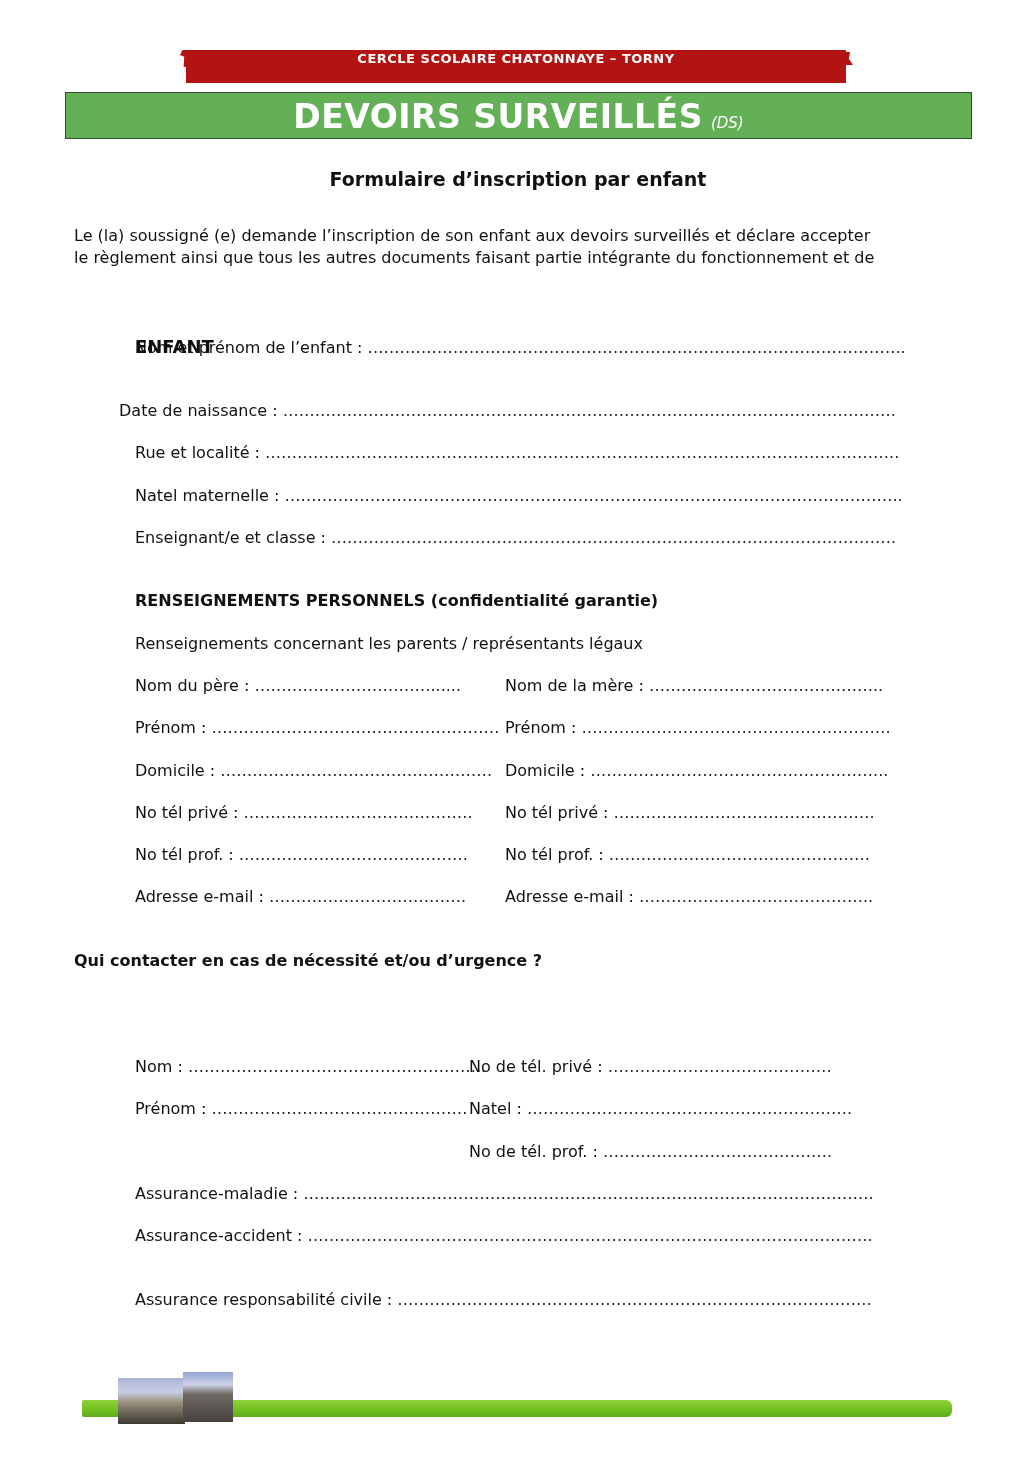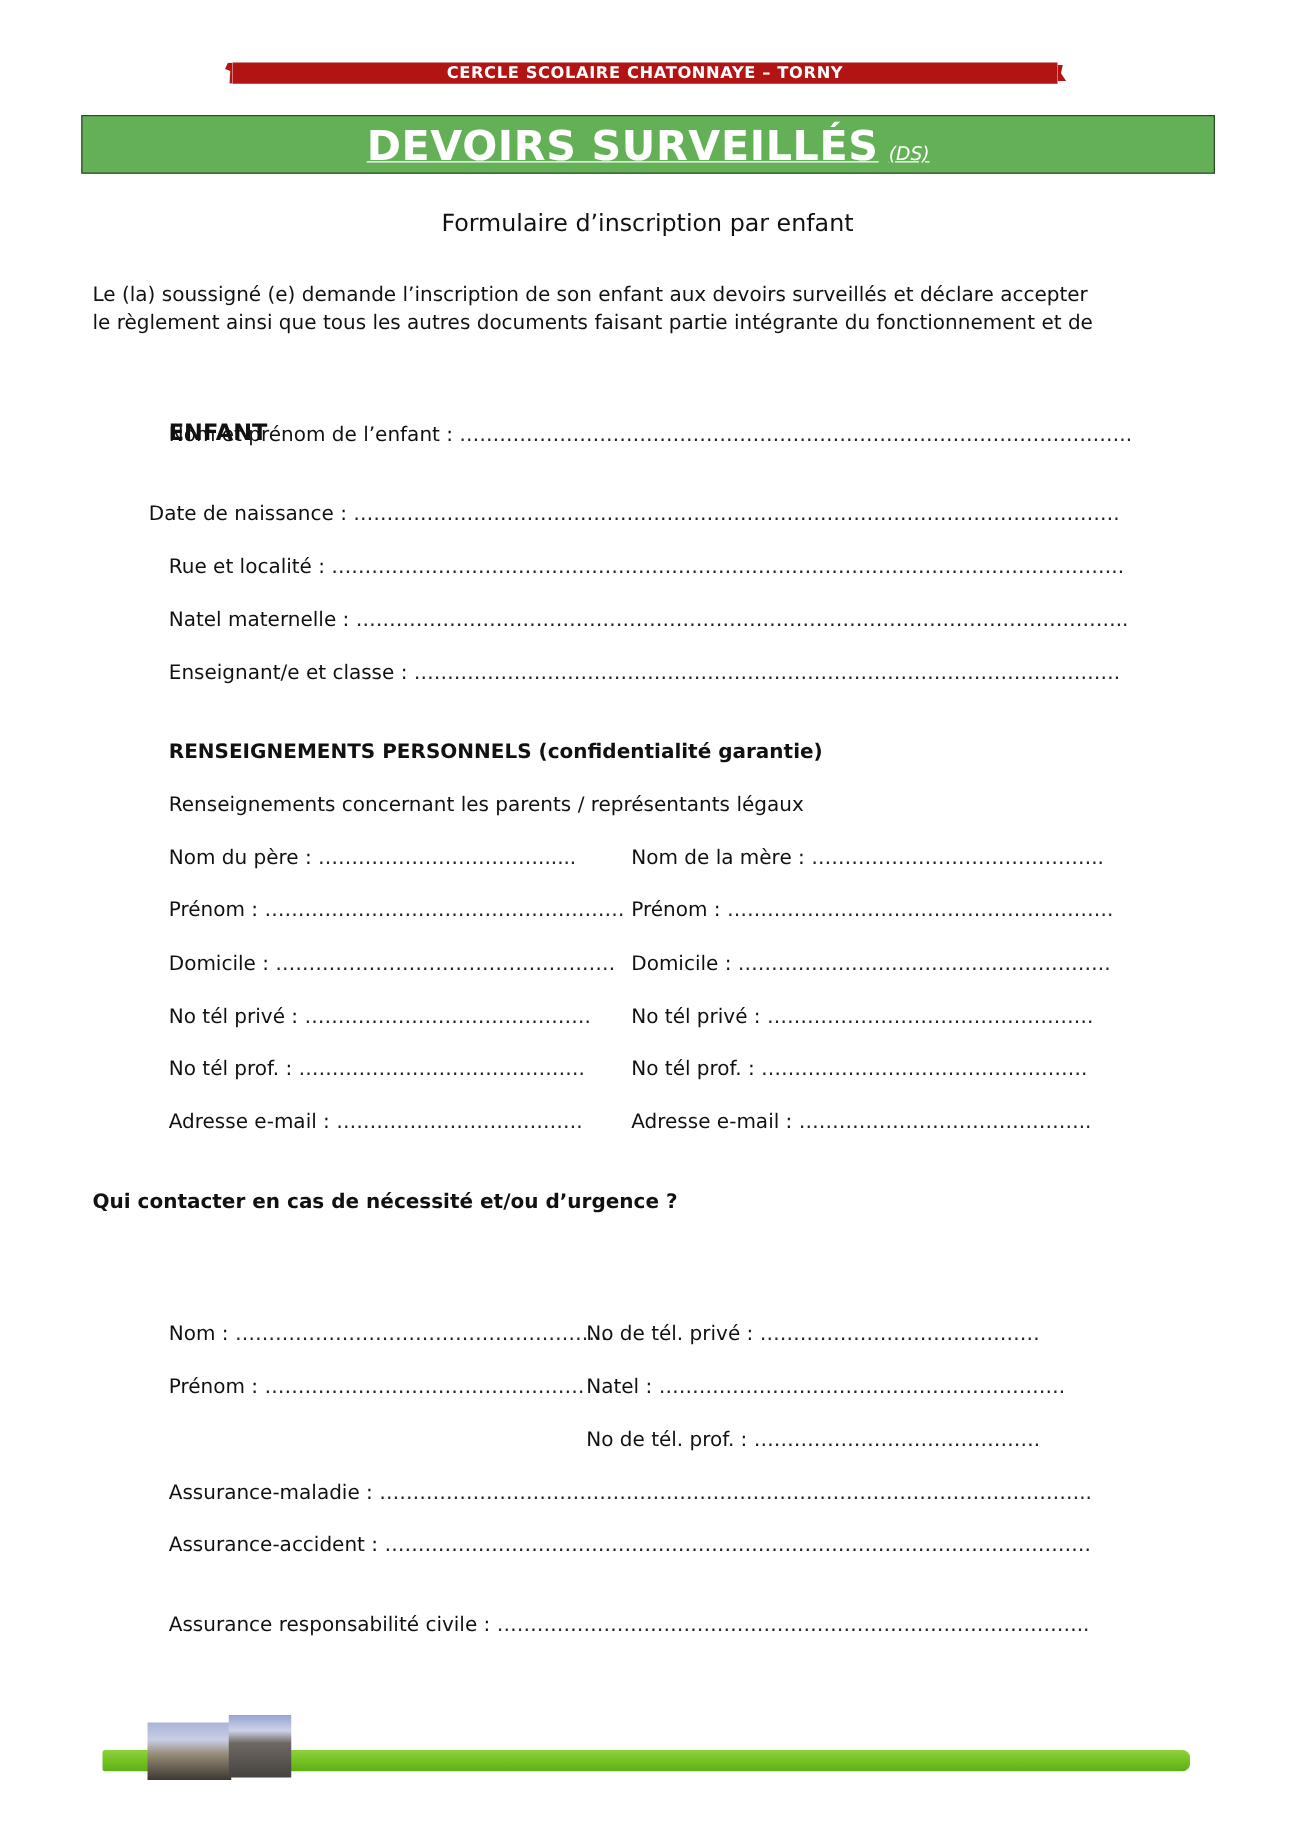--- a/index.html
+++ b/index.html
@@ -2,37 +2,37 @@
 <html><head>
 <meta charset="utf-8">
 <style>
   html, body { margin: 0; padding: 0; background: #ffffff; }
   body {
     width: 1036px; height: 1466px; position: relative; overflow: hidden;
     font-family: "DejaVu Sans", sans-serif; color: #111;
   }
   .abs { position: absolute; }
   .school-banner {
-    left: 186px; top: 50px; width: 660px; height: 17px;
+    left: 186px; top: 50px; width: 660px; height: 33px;
     background: #b21414; color: #fff; font-weight: bold;
     font-size: 13px; line-height: 17px; text-align: center;
     letter-spacing: 0.5px;
   }
   .school-banner .edge-l { position:absolute; left:-6px; top:0; width:6px; height:17px; background:#b21414; clip-path: polygon(40% 0,100% 0,100% 100%,60% 100%,70% 40%,0 30%); }
   .school-banner .edge-r { position:absolute; right:-7px; top:2px; width:7px; height:13px; background:#b21414; clip-path: polygon(0 0,60% 0,40% 50%,100% 100%,0 100%); }
   .title-box {
     left: 65px; top: 92px; width: 905px; height: 45px;
     background: #63b056; border: 1px solid #2f4f2a;
-    text-align: center; color: #fff; text-decoration: underline;
+    text-align: center; color: #fff;
   }
   .title-box .main { font-size: 33px; font-weight: bold; line-height: 47px; letter-spacing: 0.5px; }
   .title-box .abbr { font-size: 15px; font-style: italic; font-weight: normal; margin-left: 8px; }
   .subtitle {
     left: 0; width: 1036px; top: 168px; text-align: center;
-    font-size: 19px; font-weight: normal;
+    font-size: 19px; font-weight: bold;
   }
   .para {
     left: 74px; width: 880px; font-size: 16px; line-height: 21.5px;
   }
   .section-head { font-size: 16px; font-weight: bold; }
   .field { font-size: 16px; white-space: nowrap; }
   .h-enfant { font-size: 18px; font-weight: bold; left: 135px; top: 336px; }
   .dots { color: #222; }
   .footer-bar {
     left: 82px; top: 1400px; width: 870px; height: 17px;

